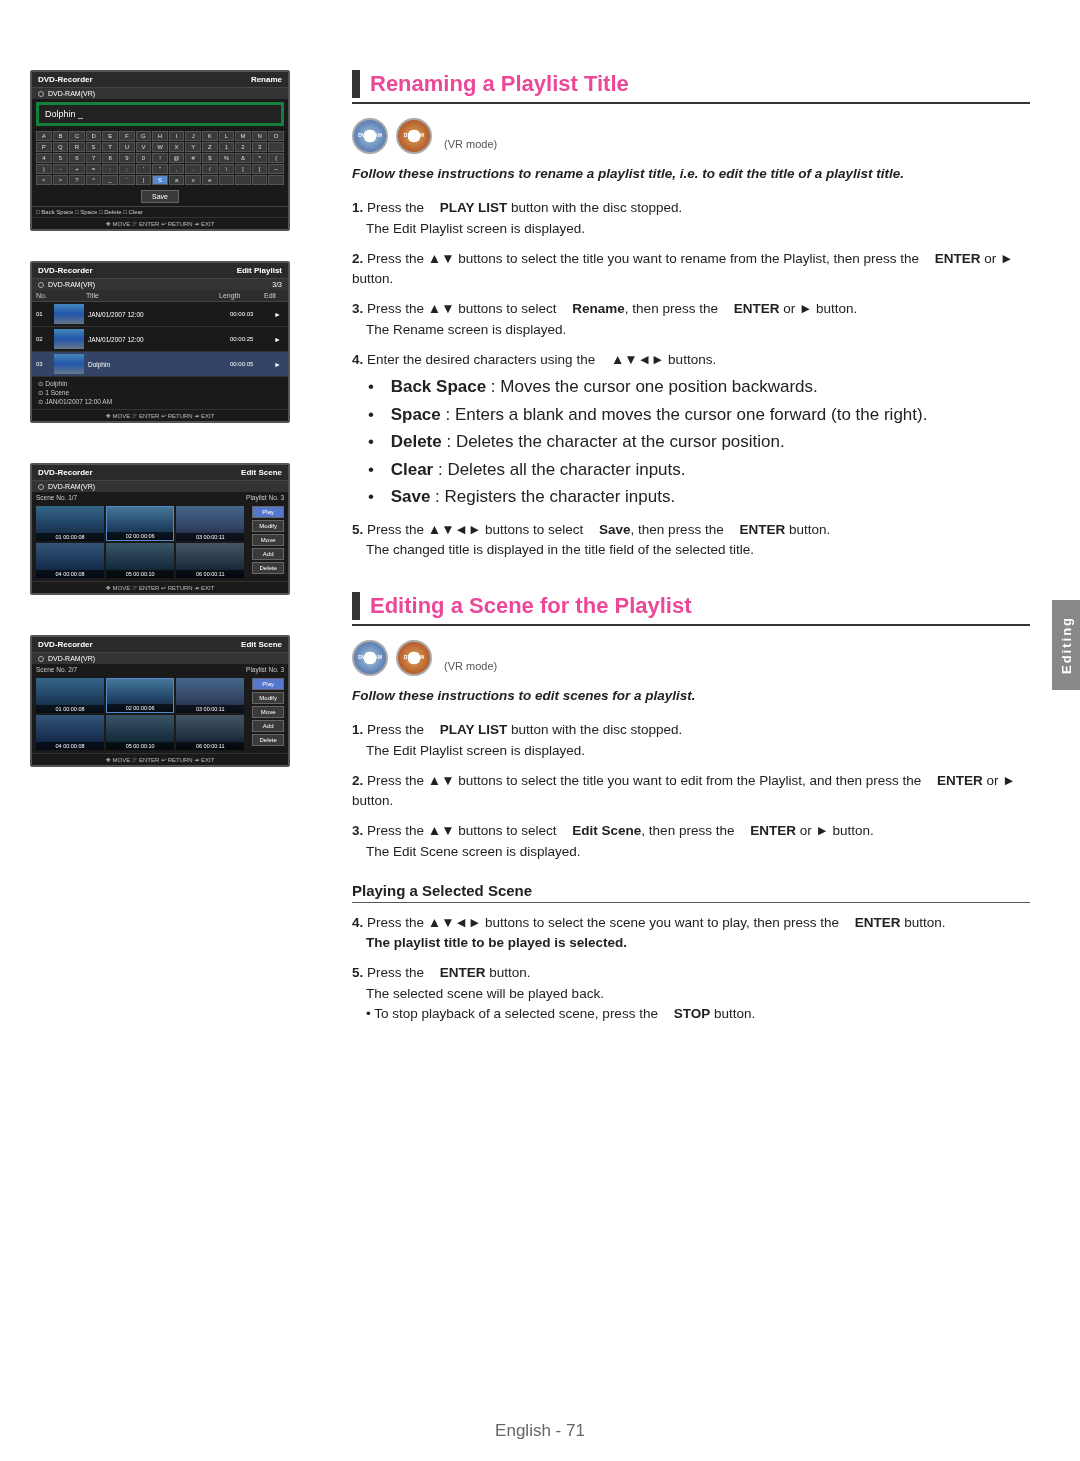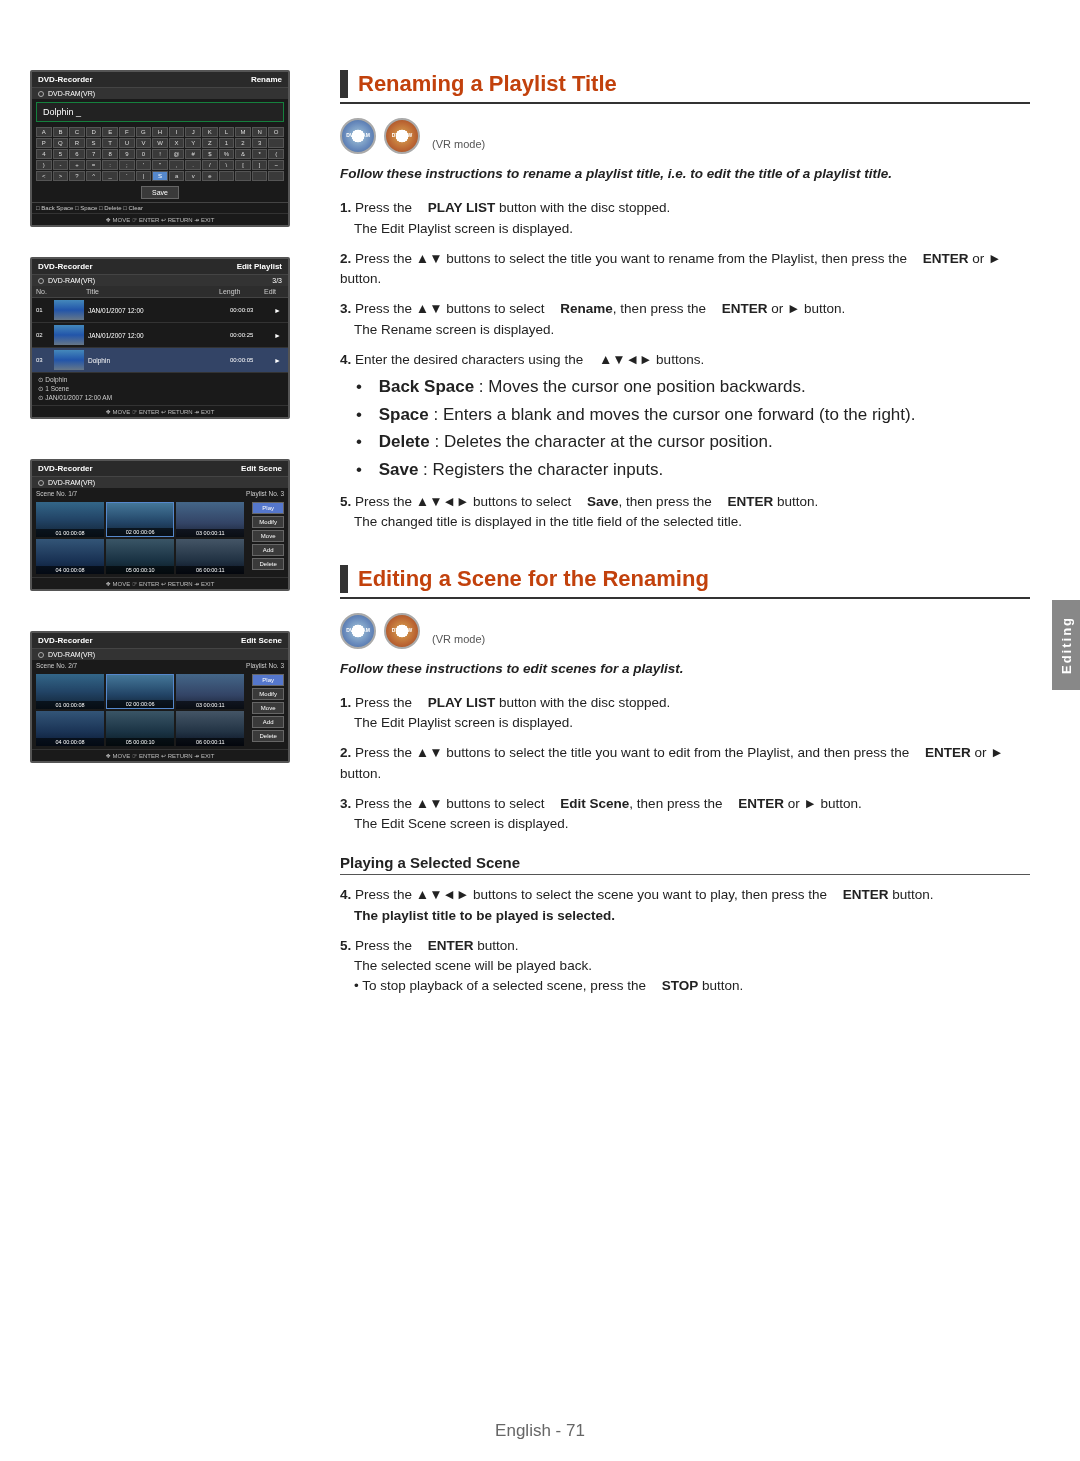--- a/index.html
+++ b/index.html
@@ -11,20 +11,21 @@
       font-size: 14px;
       color: #222;
       position: relative;
     }
 
     .page-container {
       display: flex;
       width: 1080px;
       min-height: 1461px;
       padding: 40px 0 40px 0;
+      gap: 12px;
     }
 
     
     .sidebar-tab {
       position: absolute;
       right: 0;
       top: 600px;
       width: 28px;
       background: #888;
       color: #fff;
@@ -68,21 +69,21 @@
     .section-header-bar {
       width: 8px;
       height: 28px;
       background: #333;
       margin-right: 10px;
       flex-shrink: 0;
     }
     .section-title {
       font-size: 22px;
       font-weight: bold;
-      color: #c2410c;
+      color: #ec4899;
     }
 
     
     .mode-icons {
       display: flex;
       gap: 8px;
       align-items: flex-start;
       margin-bottom: 10px;
     }
     .mode-icon {
@@ -192,21 +193,21 @@
       border-radius: 50%;
       border: 1px solid #aaa;
       display: inline-block;
     }
 
     
     .rename-input-area {
       background: #222;
       padding: 4px 6px;
       margin: 3px 4px;
-      border: 1px solid #15803d;
+      border: 3px solid #15803d;
       font-size: 9px;
       color: #fff;
     }
     .char-grid {
       display: grid;
       grid-template-columns: repeat(15, 1fr);
       gap: 1px;
       padding: 2px 4px;
     }
     .char-cell {
@@ -643,35 +644,36 @@
           Press the ▲▼ buttons to select <strong>Rename</strong>, then press the <strong>ENTER</strong> or ► button.<br>
           <span style="padding-left:14px;display:inline-block;">The Rename screen is displayed.</span>
         </li>
         <li>
           <span class="step-num">4.</span>
           Enter the desired characters using the <strong>▲▼◄►</strong> buttons.
           <ul class="sub-steps">
             <li><strong>Back Space</strong> : Moves the cursor one position backwards.</li>
             <li><strong>Space</strong> : Enters a blank and moves the cursor one forward (to the right).</li>
             <li><strong>Delete</strong> : Deletes the character at the cursor position.</li>
+            <li><strong>Clear</strong> : Deletes all the character inputs.</li>
             <li><strong>Save</strong> : Registers the character inputs.</li>
           </ul>
         </li>
         <li>
           <span class="step-num">5.</span>
           Press the ▲▼◄► buttons to select <strong>Save</strong>, then press the <strong>ENTER</strong> button.<br>
           <span style="padding-left:14px;display:inline-block;">The changed title is displayed in the title field of the selected title.</span>
         </li>
       </ol>
     </div>
 
     <div class="section-gap">
       <div class="section-header">
         <div class="section-header-bar"></div>
-        <h1 class="section-title">Editing a Scene for the Renaming</h1>
+        <h1 class="section-title">Editing a Scene for the Playlist</h1>
       </div>
 
       <div class="mode-icons">
         <div class="mode-icon">
           <div class="disc-icon dvd-ram">
             <span style="font-size:5px;font-weight:bold;color:#fff;">DVD-RAM</span>
           </div>
         </div>
         <div class="mode-icon">
           <div class="disc-icon dvd-rw">

